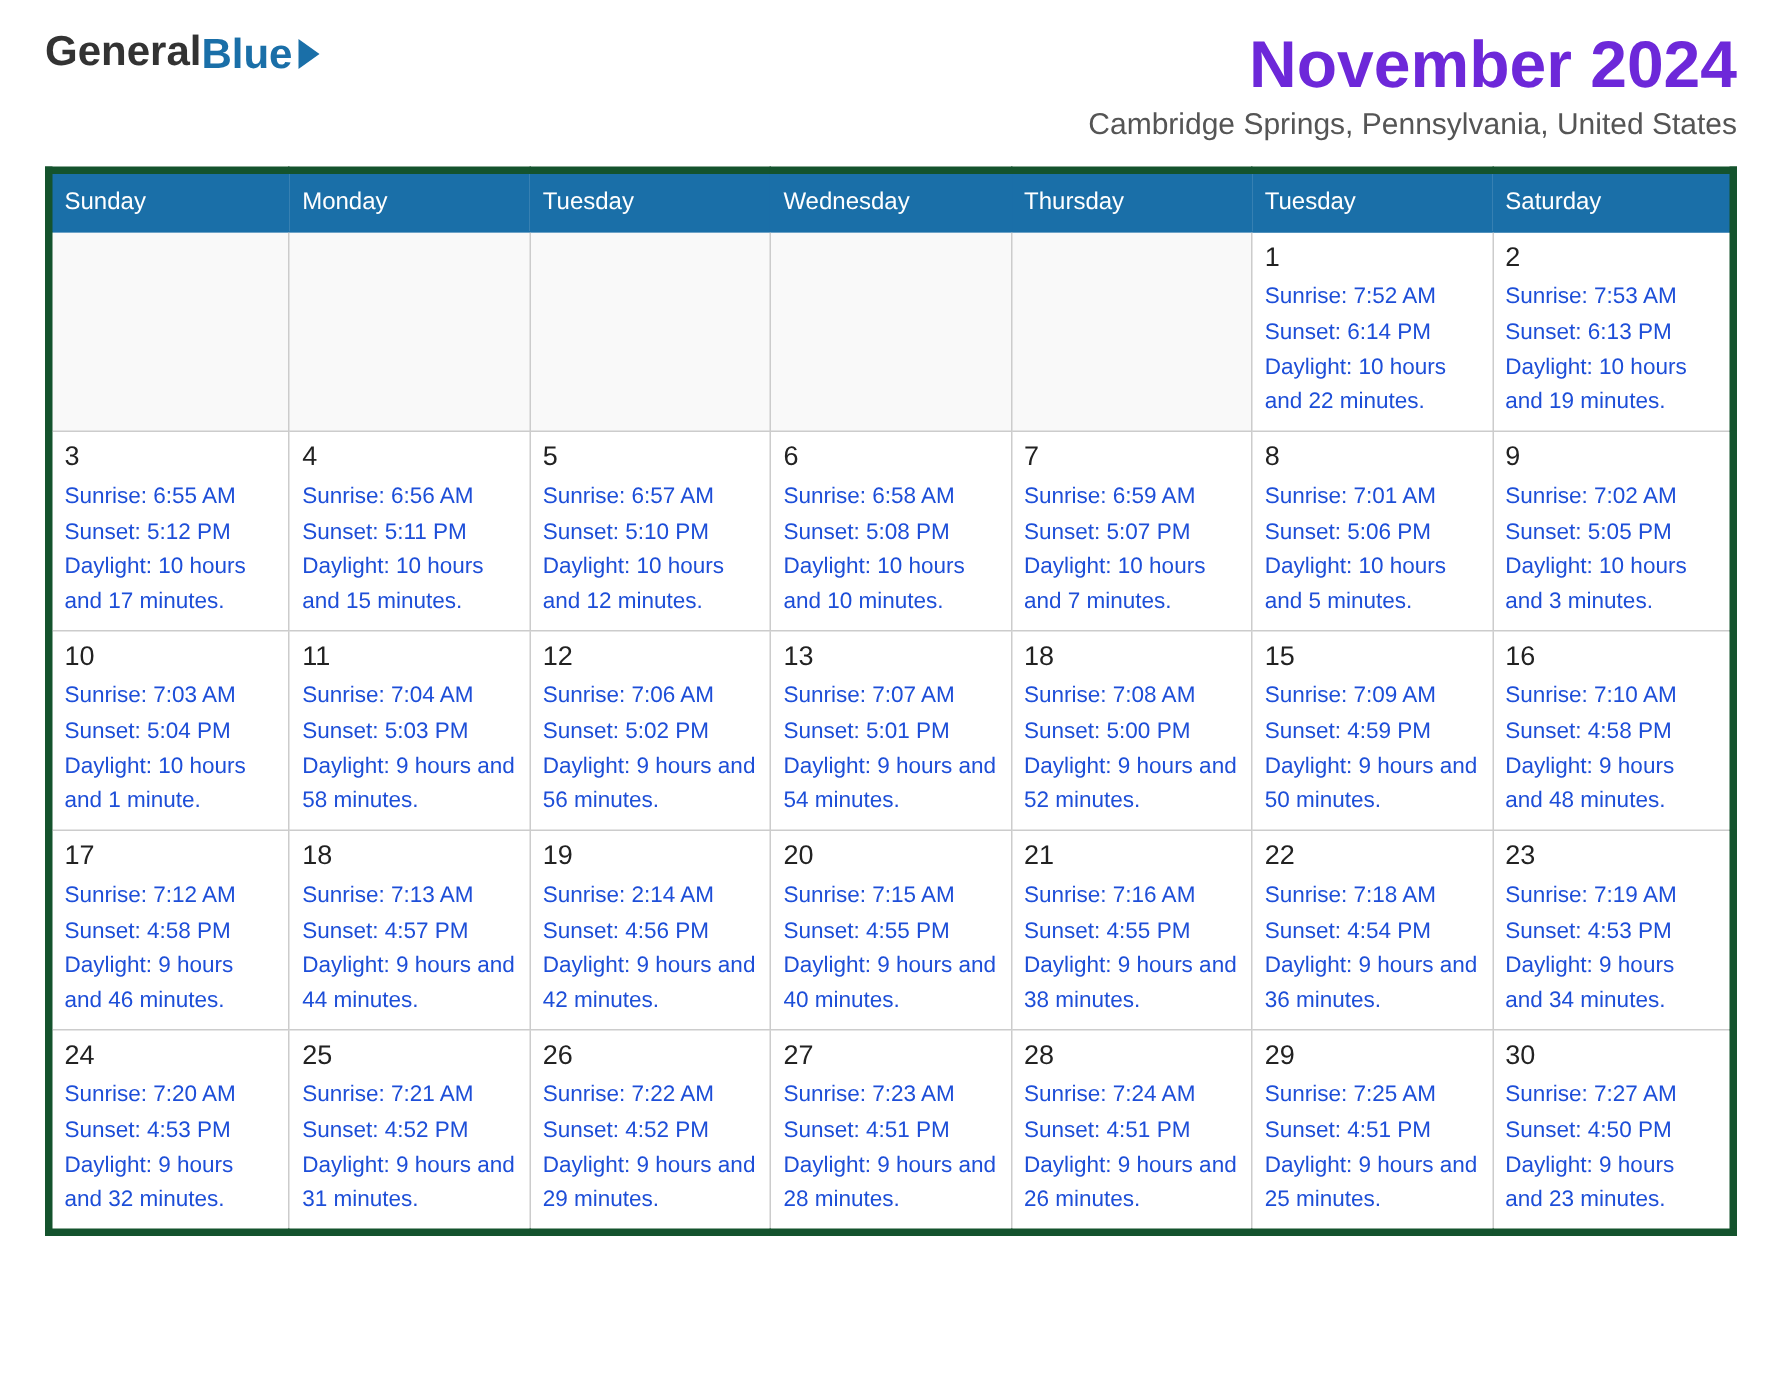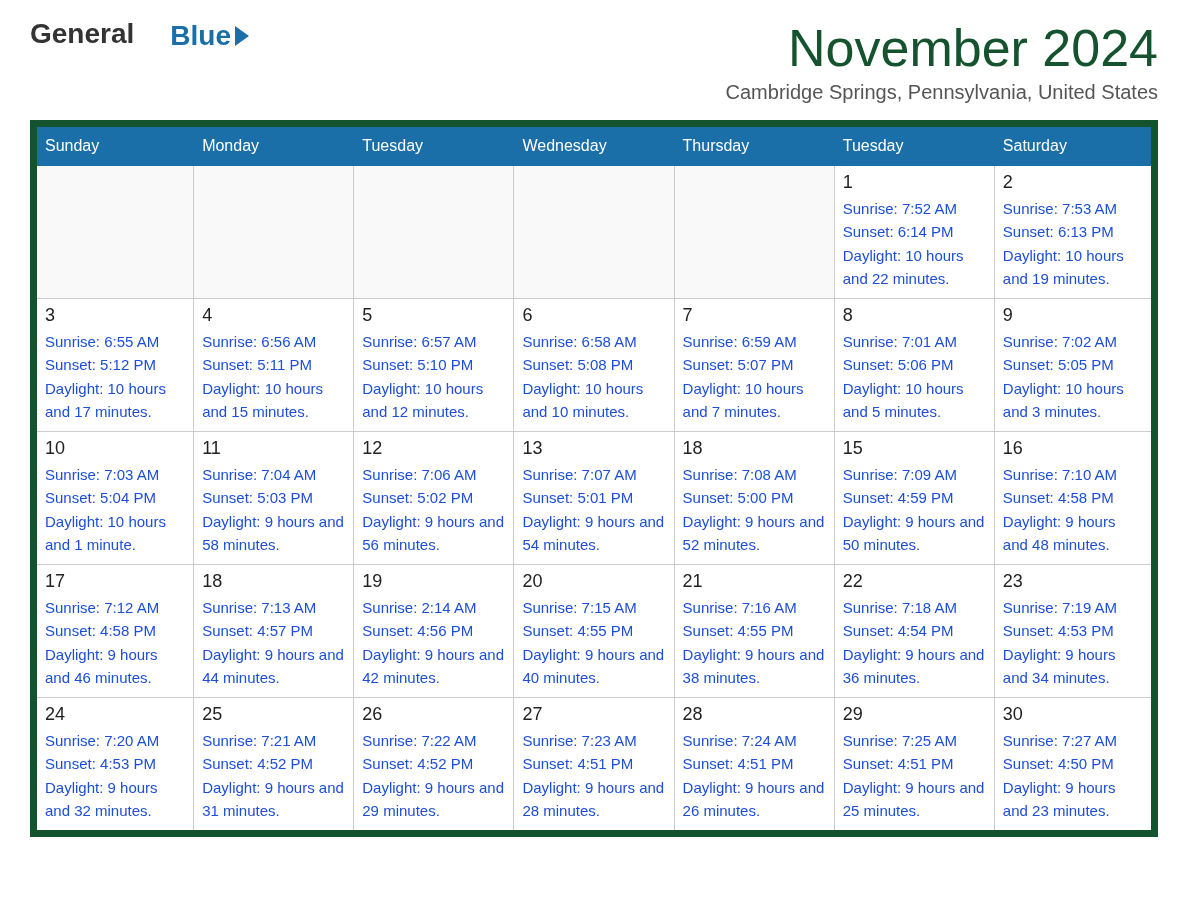--- a/index.html
+++ b/index.html
@@ -27,50 +27,49 @@
       font-weight: bold;
       color: #333;
       line-height: 1;
     }
     .logo-blue {
       font-size: 28px;
       font-weight: bold;
       color: #1a6fa8;
       display: flex;
       align-items: center;
-      margin-left: 36px;
     }
     .logo-triangle {
       width: 0;
       height: 0;
       border-left: 14px solid #1a6fa8;
       border-top: 10px solid transparent;
       border-bottom: 10px solid transparent;
       margin-left: 4px;
       margin-right: 2px;
     }
     .title-area {
       text-align: right;
     }
     .month-title {
-      font-size: 52px;
-      font-weight: normal;
-      color: #14532d;
+      font-size: 44px;
+      font-weight: bold;
+      color: #6d28d9;
       line-height: 1.1;
     }
     .location-title {
       font-size: 20px;
       color: #555;
       margin-top: 4px;
       margin-left: 32px;
     }
     .calendar {
       width: 100%;
       border-collapse: collapse;
-      border: 7px solid #14532d;
+      border: 5px solid #14532d;
     }
     .calendar th {
       background: #1a6fa8;
       color: #fff;
       font-size: 16px;
       font-weight: normal;
       padding: 10px 8px;
       text-align: left;
       border: 1px solid #1a6fa8;
     }

